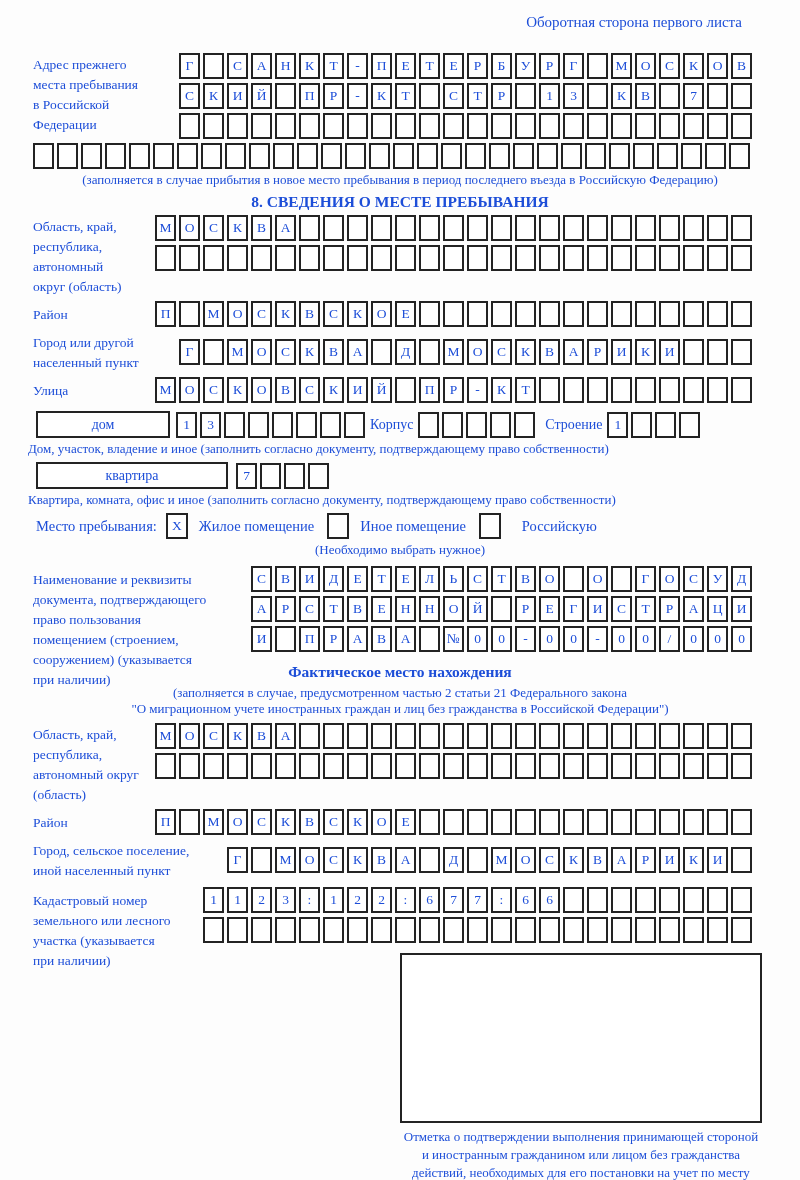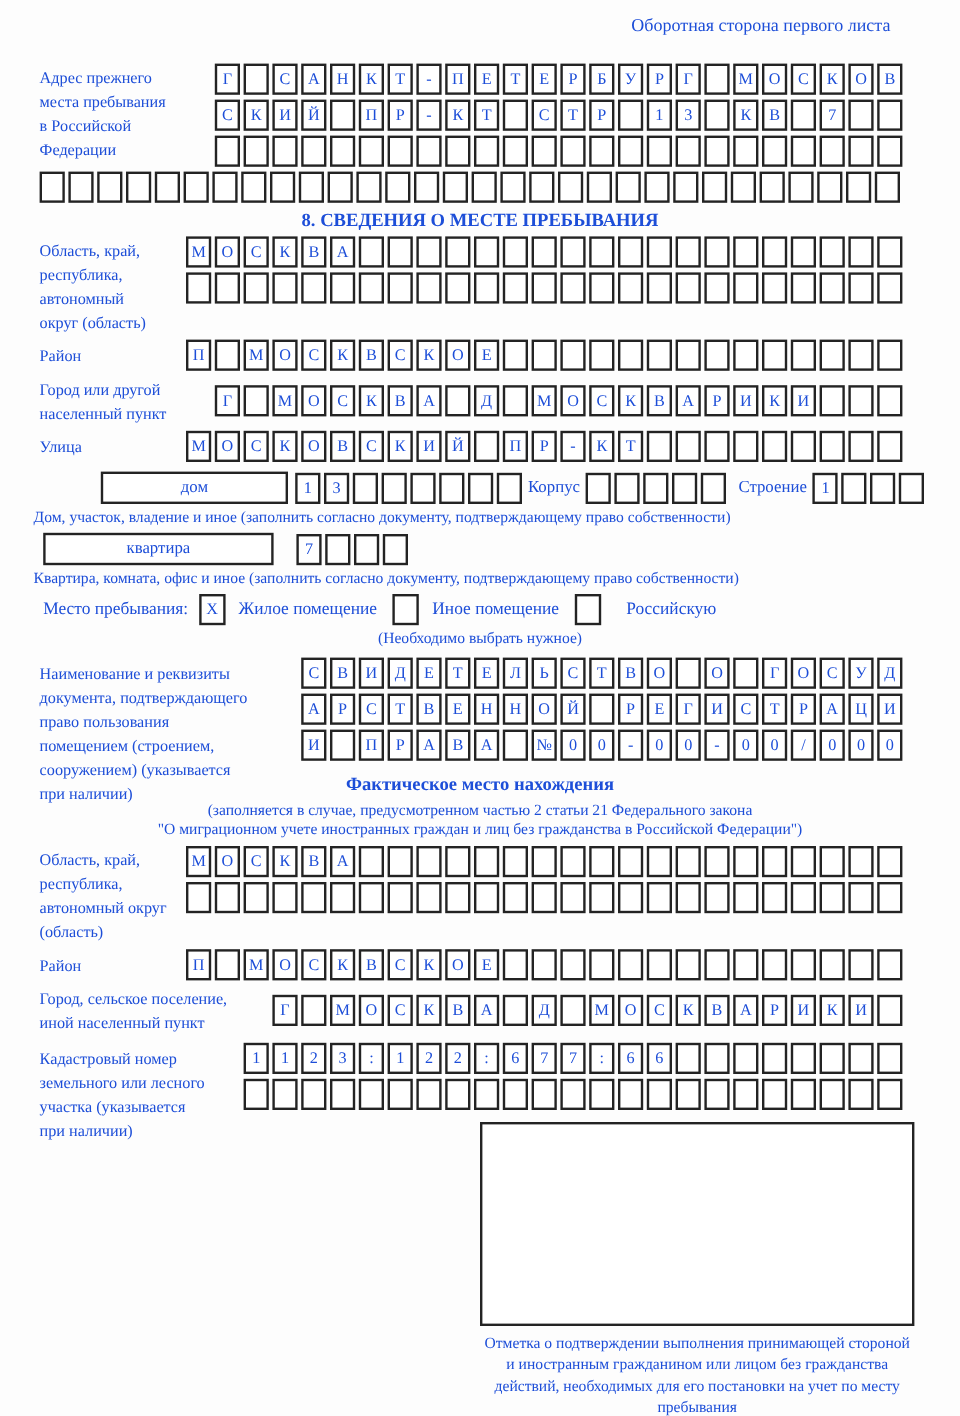--- a/index.html
+++ b/index.html
@@ -23,34 +23,34 @@
     display:flex; align-items:center; justify-content:center;
     font-size:13.5px; flex:0 0 auto;
   }
   .checkbox { width:22px; }
   .fullrow { padding-left:33px; margin-top:4px; }
   .note { text-align:center; font-size:13px; line-height:15px; margin-top:3px; }
   .h-main { text-align:center; font-size:15.5px; font-weight:bold; line-height:19px; margin-top:5px; }
   .inline-row { display:flex; align-items:center; padding-left:36px; }
   .named-box { height:27px; border:2px solid #232323; background:#fff;
                display:flex; align-items:center; justify-content:center; font-size:14px; }
-  .dom-box { width:156px; margin-right:6px;margin-left:48px; }
+  .dom-box { width:134px; margin-right:6px; }
   .kv-box { width:192px; margin-right:8px; }
   .small-label { font-size:14px; padding:0 5px; white-space:nowrap; }
   .caption { font-size:13px; line-height:15px; padding-left:28px; margin-top:3px; }
   .stay-row { display:flex; align-items:center; padding-left:36px; margin-top:6px; font-size:14.5px; }
   .stay-row .stay-label { margin-right:9px; }
   .stay-row .opt-label { margin:0 13px 0 11px; }
   .stay-row .opt-label.org { margin-left:21px; }
   .hint { text-align:center; font-size:13px; margin-top:3px; }
   .intro { text-align:center; font-size:13px; line-height:16px; margin-top:4px; }
   .stamp-col { width:362px; margin:10px 38px 0 auto; }
   .stamp-box { width:362px; height:170px; border:2px solid #232323; background:#fff; }
   .stamp-caption { font-size:13px; line-height:18px; text-align:center; margin-top:5px; }
-  .mt6 { margin-top:6px;gap:11px; } .mt8 { margin-top:8px; } .mt10 { margin-top:10px; }
+  .mt6 { margin-top:6px; } .mt8 { margin-top:8px; } .mt10 { margin-top:10px; }
 </style>
 </head>
 <body>
 
 <div class="page">
 
   <div class="header-note">Оборотная сторона первого листа</div>
 
   <div class="field" style="margin-top:22px;">
     <div class="flabel">Адрес прежнего
@@ -163,20 +163,21 @@
       <span class="cell"></span>
       <span class="cell"></span>
       <span class="cell"></span>
       <span class="cell"></span>
       <span class="cell"></span>
       <span class="cell"></span>
       <span class="cell"></span>
       <span class="cell"></span>
       <span class="cell"></span>
     </div>
+  <div class="note">(заполняется в случае прибытия в новое место пребывания в период последнего въезда в Российскую Федерацию)</div>
 
   <div class="h-main">8. СВЕДЕНИЯ О МЕСТЕ ПРЕБЫВАНИЯ</div>
 
   <div class="field">
     <div class="flabel">Область, край,
 республика,
 автономный
 округ (область)</div>
     <div class="rows">
       <div class="boxrow">

